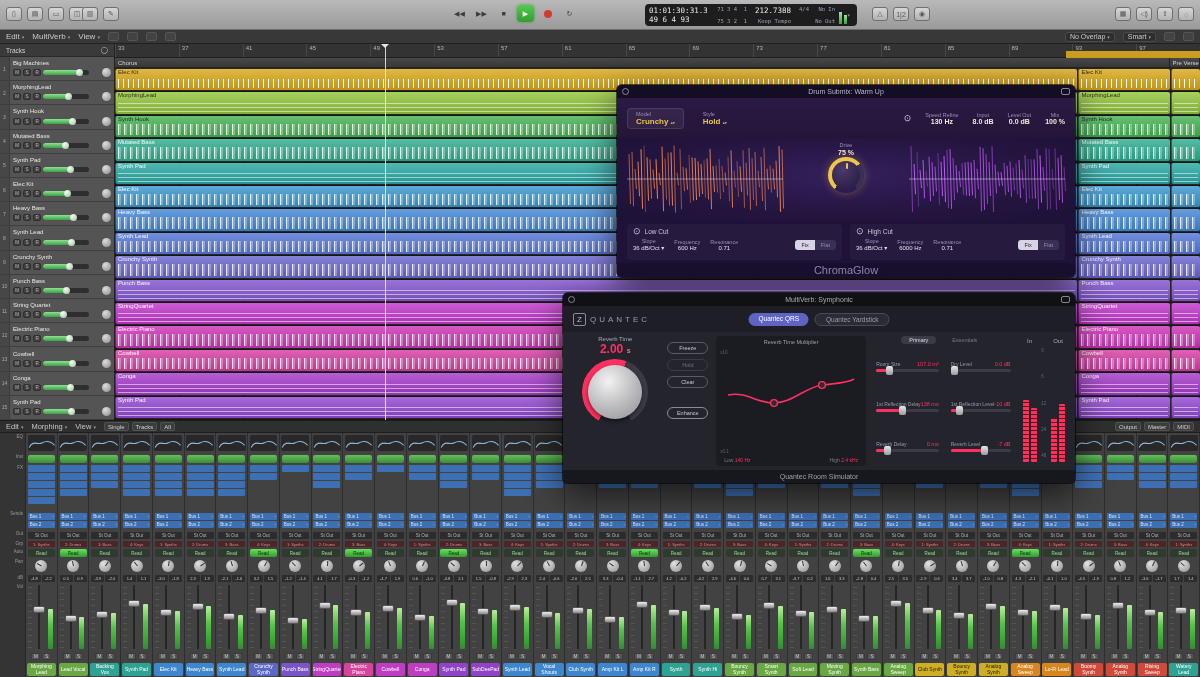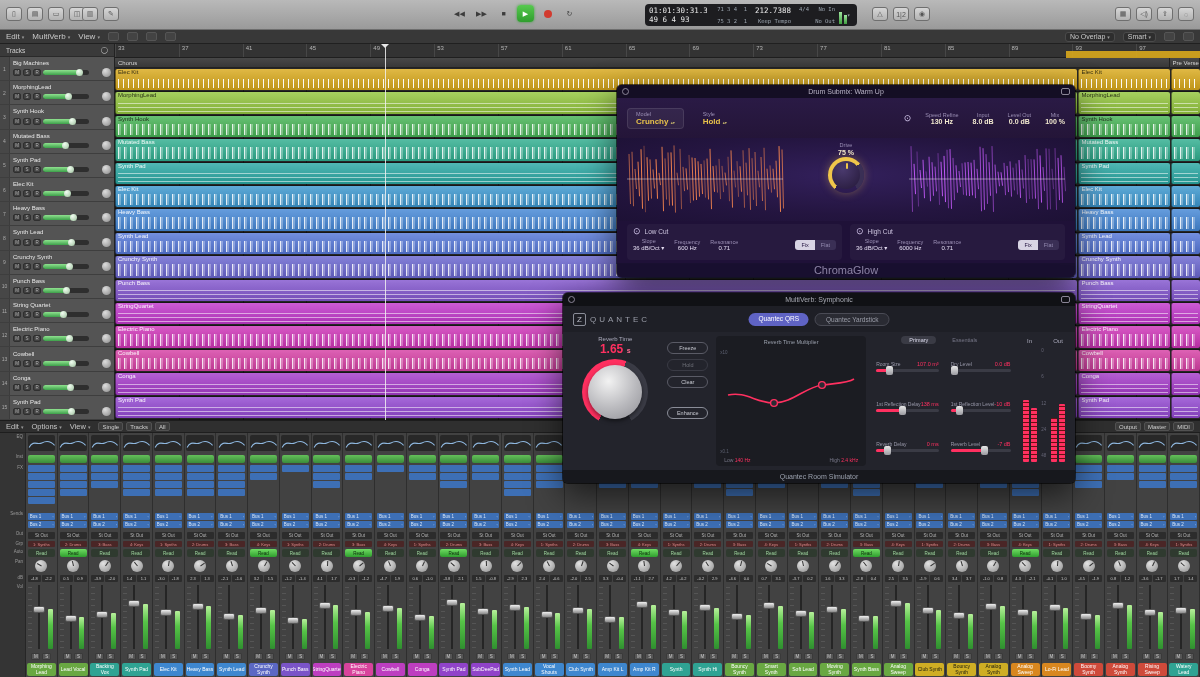--- a/index.html
+++ b/index.html
@@ -818,21 +818,21 @@
   </div>
 
   <div class="mixer">
     <div class="mixer-menubar">
       <div id="mix-menus" style="display:flex; gap:8px">
           <span class="menu-item">
             <span>Edit</span>
             <span class="caret">▾</span>
           </span>
           <span class="menu-item">
-            <span>Options</span>
+            <span>Morphing</span>
             <span class="caret">▾</span>
           </span>
           <span class="menu-item">
             <span>View</span>
             <span class="caret">▾</span>
           </span>
         </div>
       <div class="mm-chips" id="mix-view-chips">
           <span class="mm-chip">Single</span>
           <span class="mm-chip">Tracks</span>
@@ -3229,21 +3229,21 @@
         <span class="qt-brand">QUANTEC</span>
       </div>
       <div class="qt-tabs" id="qt-tabs">
           <span class="qt-tab on">Quantec QRS</span>
           <span class="qt-tab off">Quantec Yardstick</span>
         </div>
     </div>
     <div class="qt-body">
       <div class="qt-rev">
         <span class="qt-rt-label">Reverb Time</span>
-        <span class="qt-rt-value"><span>1.65</span>
+        <span class="qt-rt-value"><span>2.00</span>
           <small>s</small></span>
         <div class="qt-knob">
             <div class="inner"></div>
           </div>
       </div>
       <div class="qt-btncol" id="qt-btns">
           <span class="qt-pill">Freeze</span>
           <span class="qt-pill dim">Hold</span>
           <span class="qt-pill">Clear</span>
           <span class="qt-pill enh">Enhance</span>

